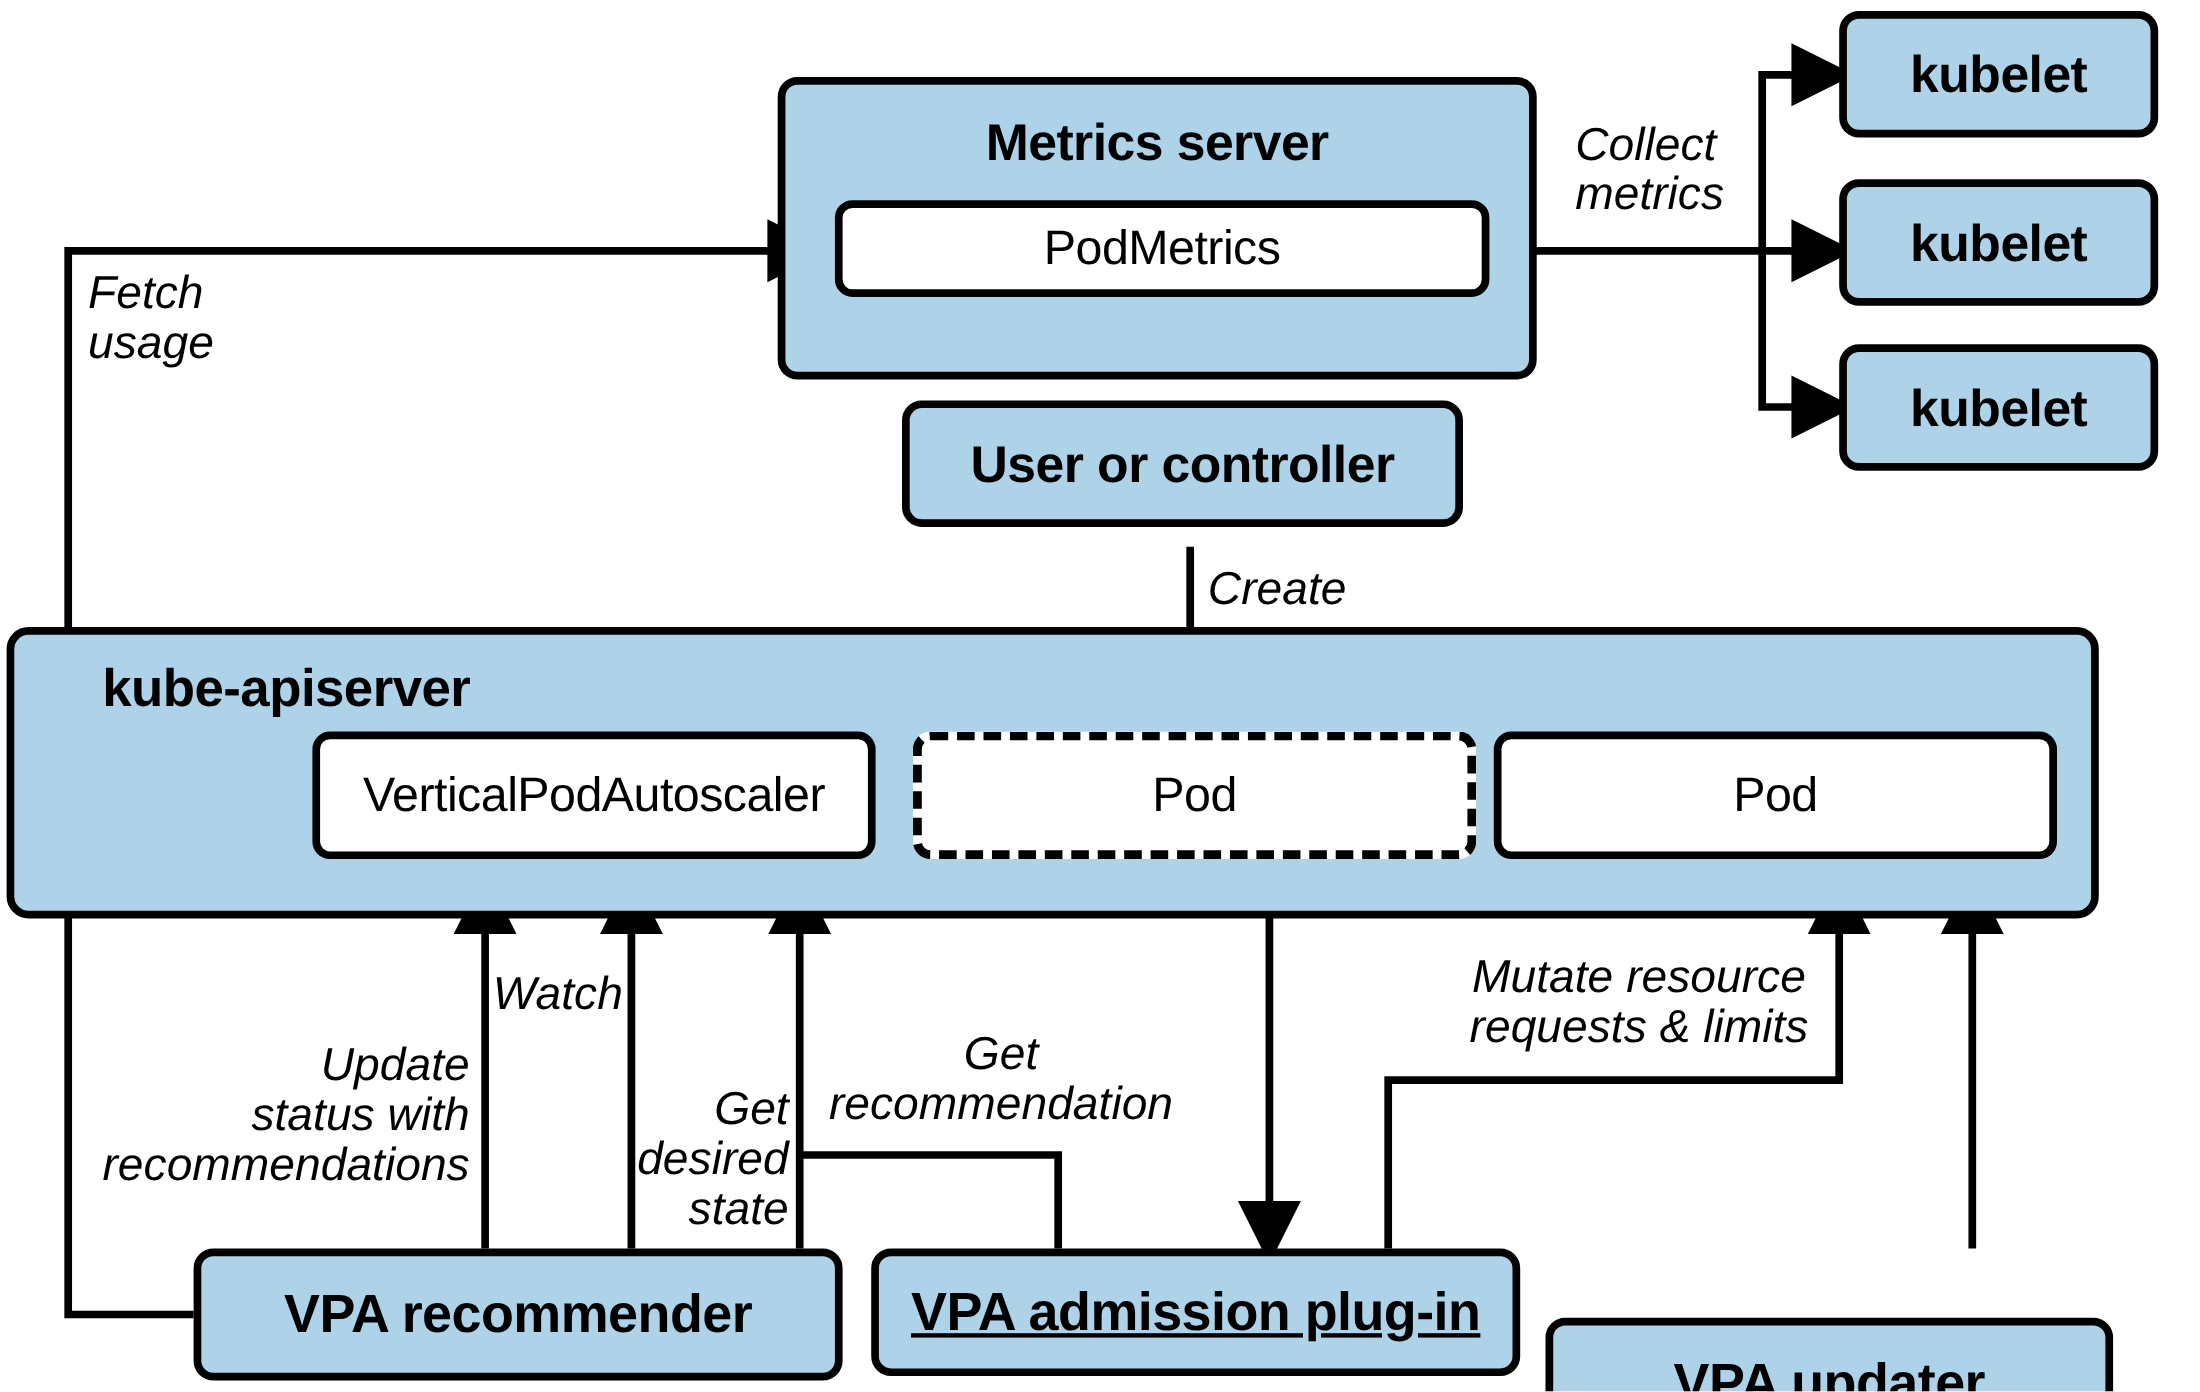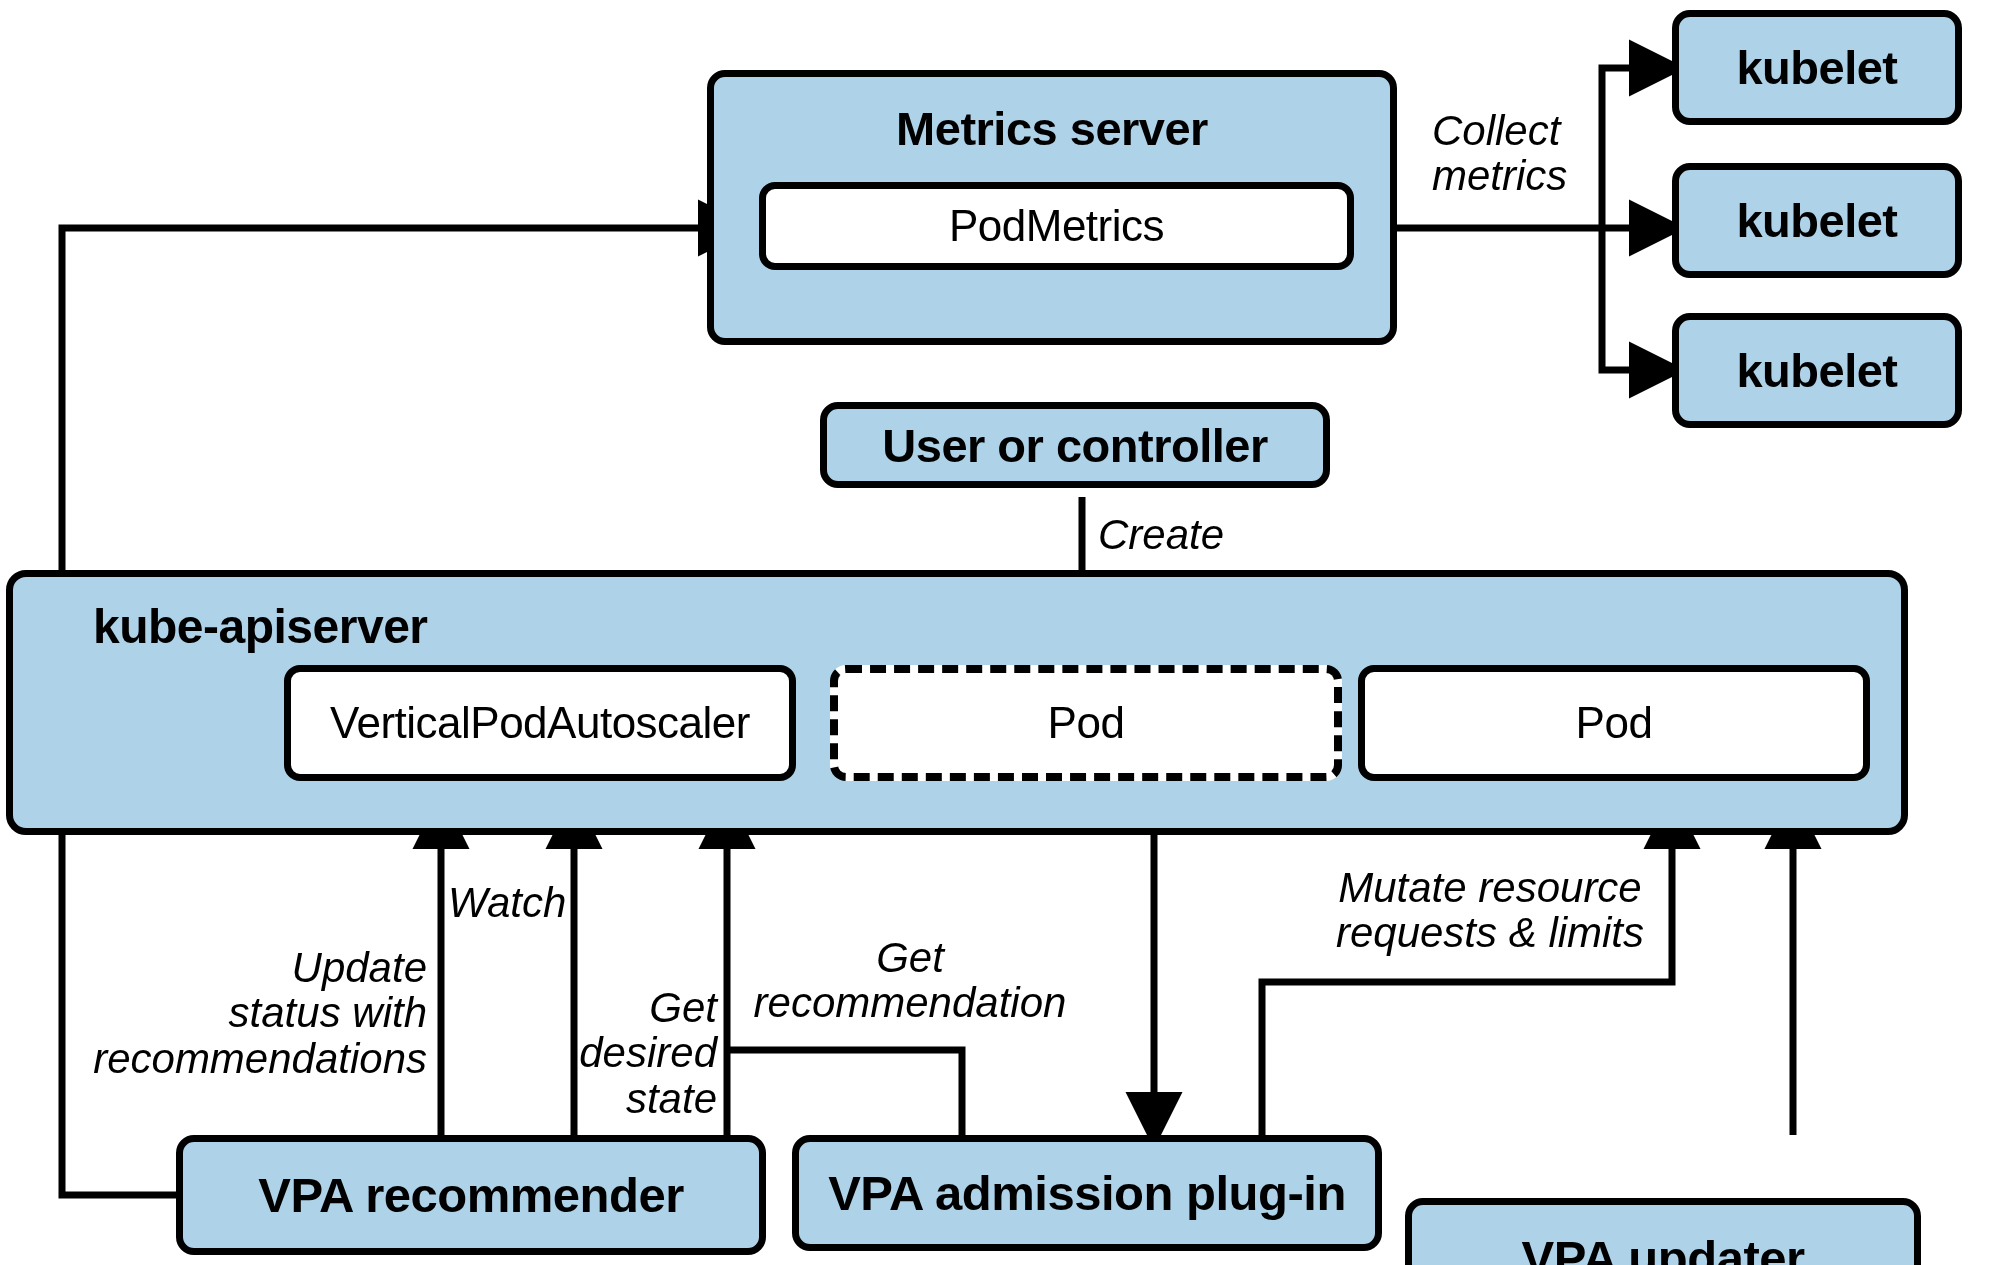--- a/index.html
+++ b/index.html
@@ -124,21 +124,21 @@
   <div class="node" style="left:1672px; top:10px; width:290px; height:115px;">
     <span class="node-label" style="font-size:47px;">kubelet</span>
   </div>
   <div class="node" style="left:1672px; top:163px; width:290px; height:115px;">
     <span class="node-label" style="font-size:47px;">kubelet</span>
   </div>
   <div class="node" style="left:1672px; top:313px; width:290px; height:115px;">
     <span class="node-label" style="font-size:47px;">kubelet</span>
   </div>
 
-  <div class="node" style="left:820px; top:402px; width:510px; height:86px;">
+  <div class="node" style="left:820px; top:364px; width:510px; height:115px;">
     <span class="node-label" style="font-size:47px;">User or controller</span>
   </div>
 
   <div class="container" style="left:6px; top:570px; width:1902px; height:265px;">
     <div class="container-title" style="left:80px; top:22px; font-size:48px;">kube-apiserver</div>
   </div>
 
   <div class="node white" style="left:284px; top:665px; width:512px; height:116px; border-radius:16px;">
     <span class="node-label regular" style="font-size:44px;">VerticalPodAutoscaler</span>
   </div>
@@ -148,28 +148,30 @@
   </div>
 
   <div class="node white" style="left:1358px; top:665px; width:512px; height:116px; border-radius:16px;">
     <span class="node-label regular" style="font-size:44px;">Pod</span>
   </div>
 
   <div class="node" style="left:176px; top:1135px; width:590px; height:120px;">
     <span class="node-label" style="font-size:49px;">VPA recommender</span>
   </div>
 
-  <div class="node" style="left:792px; top:1135px; width:590px; height:116px;">
+  <div class="node" style="left:792px; top:1135px; width:590px; height:116px;text-decoration:underline;">
     <span class="node-label" style="font-size:49px;">VPA admission plug-in</span>
   </div>
 
   <div class="node" style="left:1405px; top:1198px; width:516px; height:120px;text-align:right;">
     <span class="node-label" style="font-size:49px;">VPA updater</span>
   </div>
 
+  <div class="edge-label left" style="left:80px; top:243px; font-size:42px;">Fetch
+usage</div>
 
   <div class="edge-label left" style="left:1432px; top:108px; font-size:42px;">Collect
 metrics</div>
 
   <div class="edge-label left" style="left:1098px; top:512px; font-size:42px;">Create</div>
 
   <div class="edge-label left" style="left:448px; top:880px; font-size:42px;">Watch</div>
 
   <div class="edge-label right" style="left:60px; top:945px; width:367px; font-size:42px;">Update
 status with

